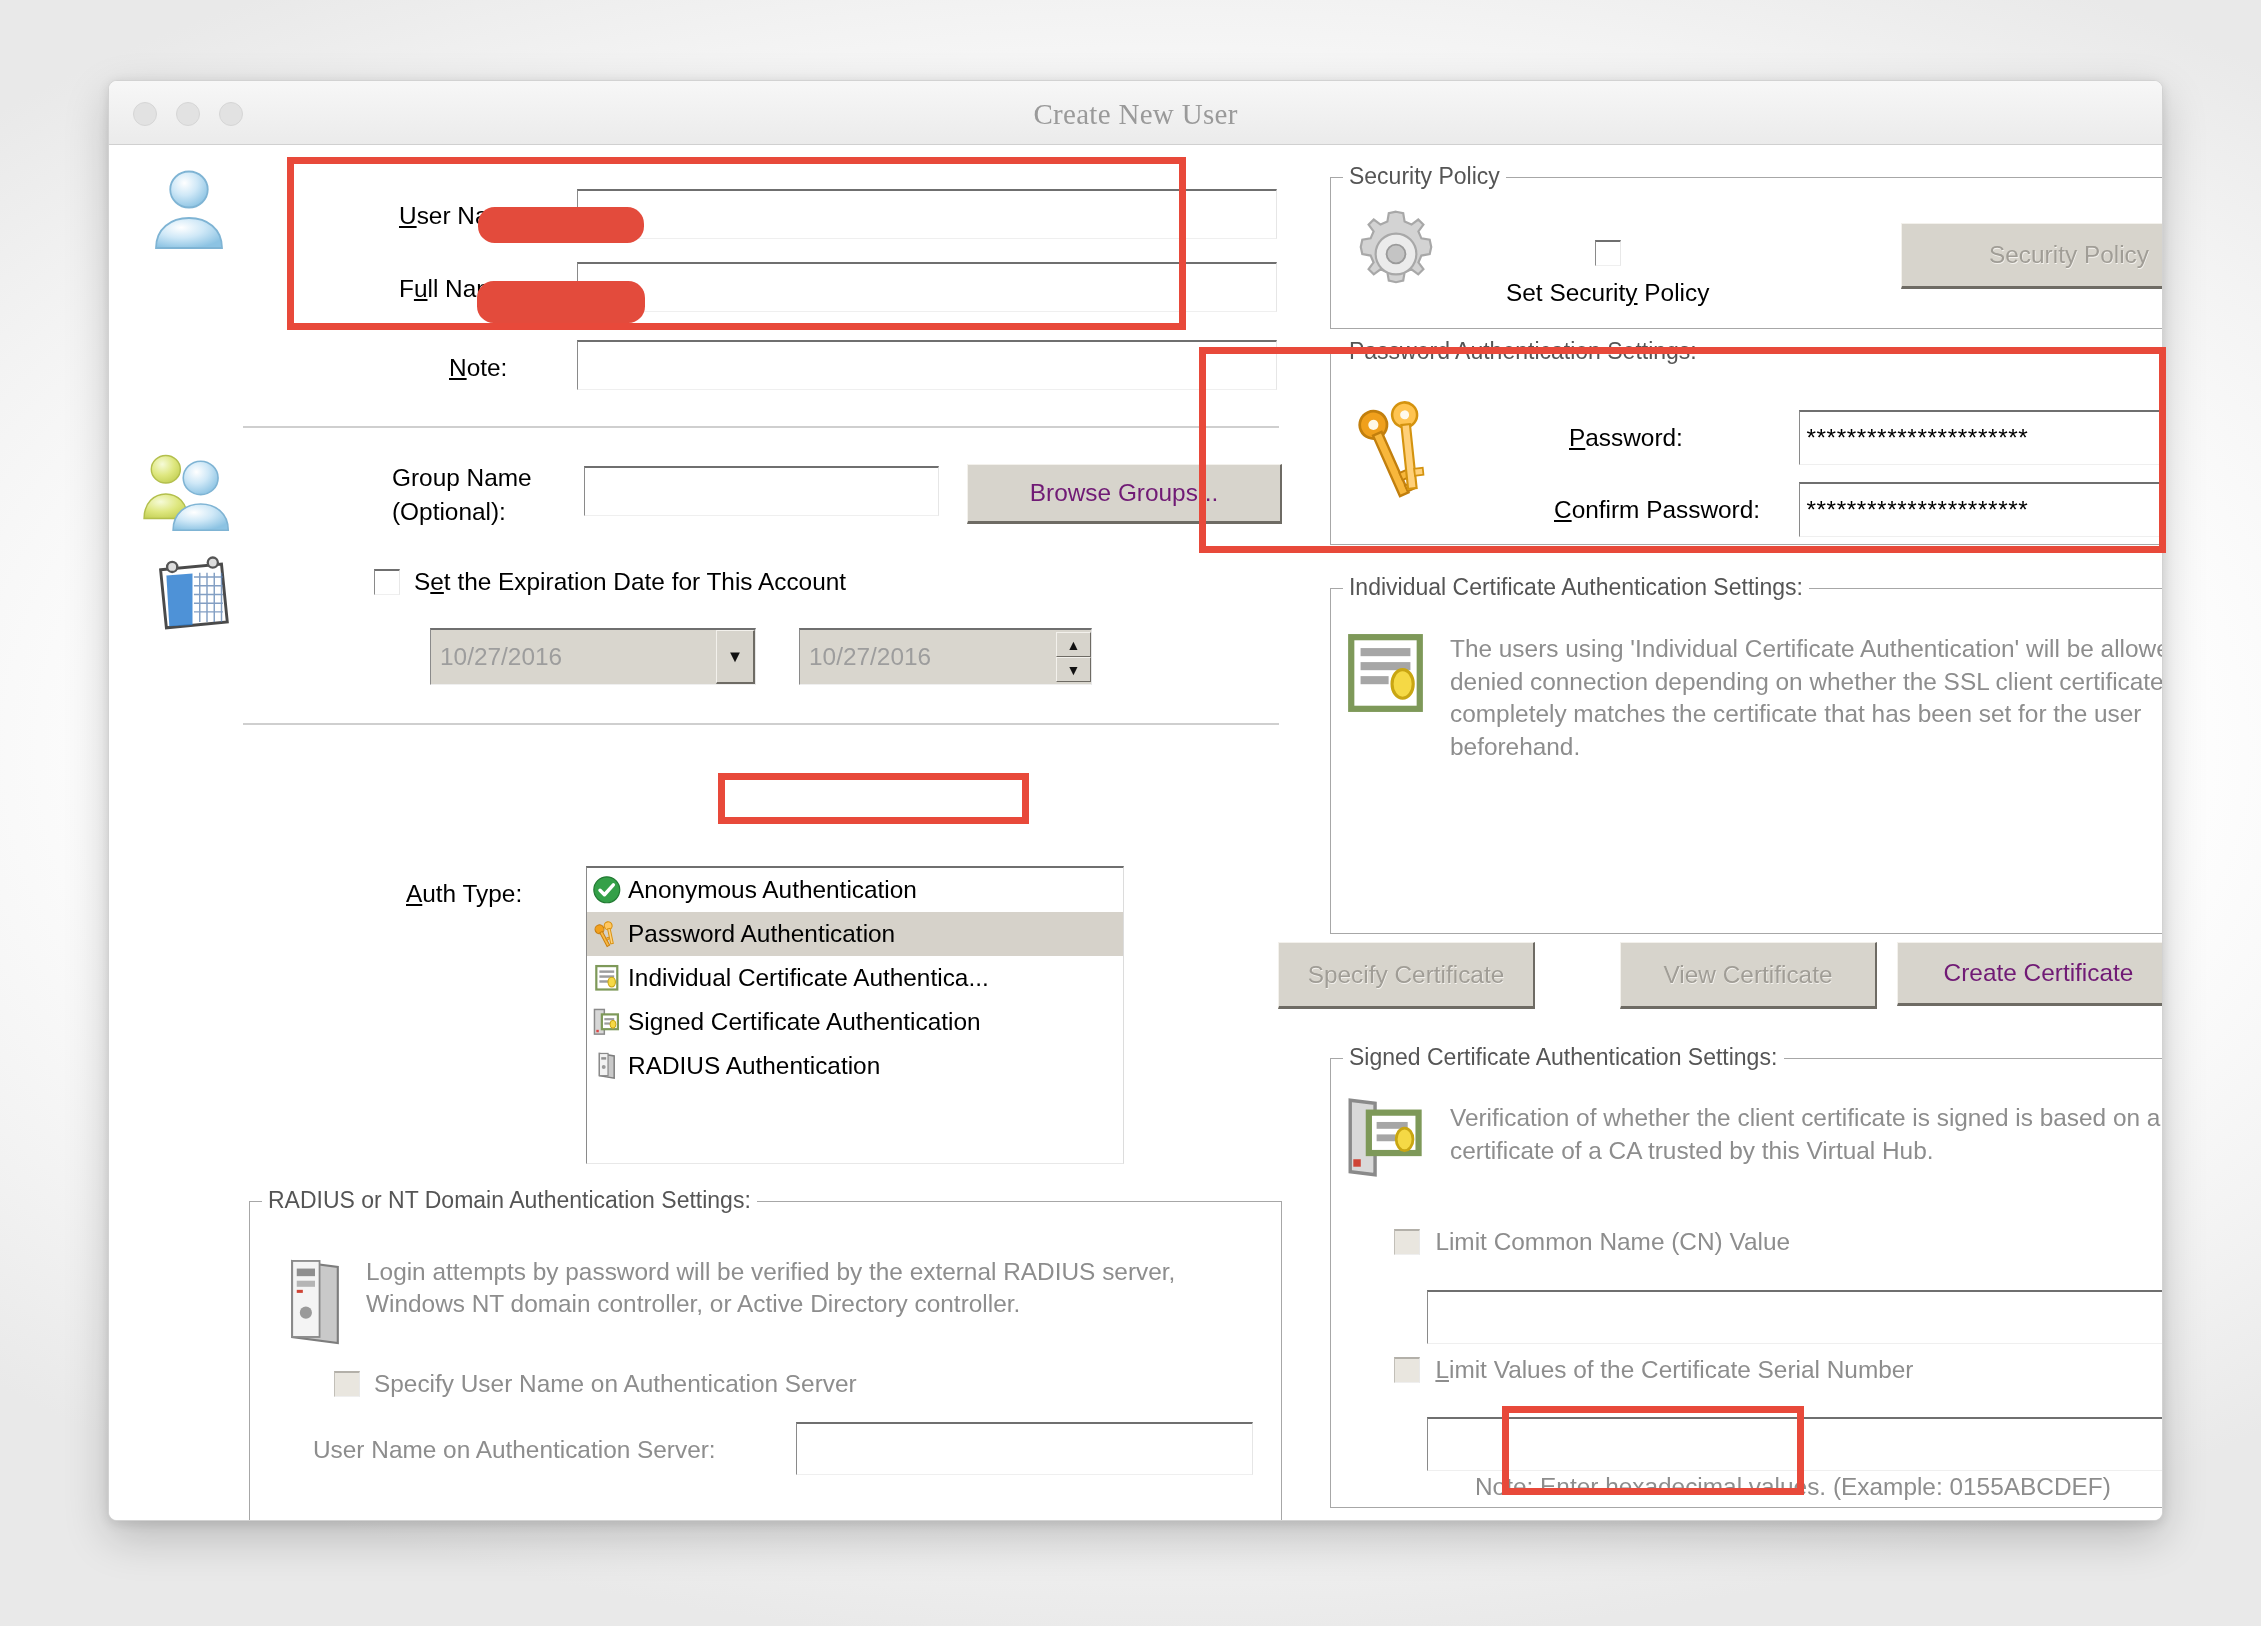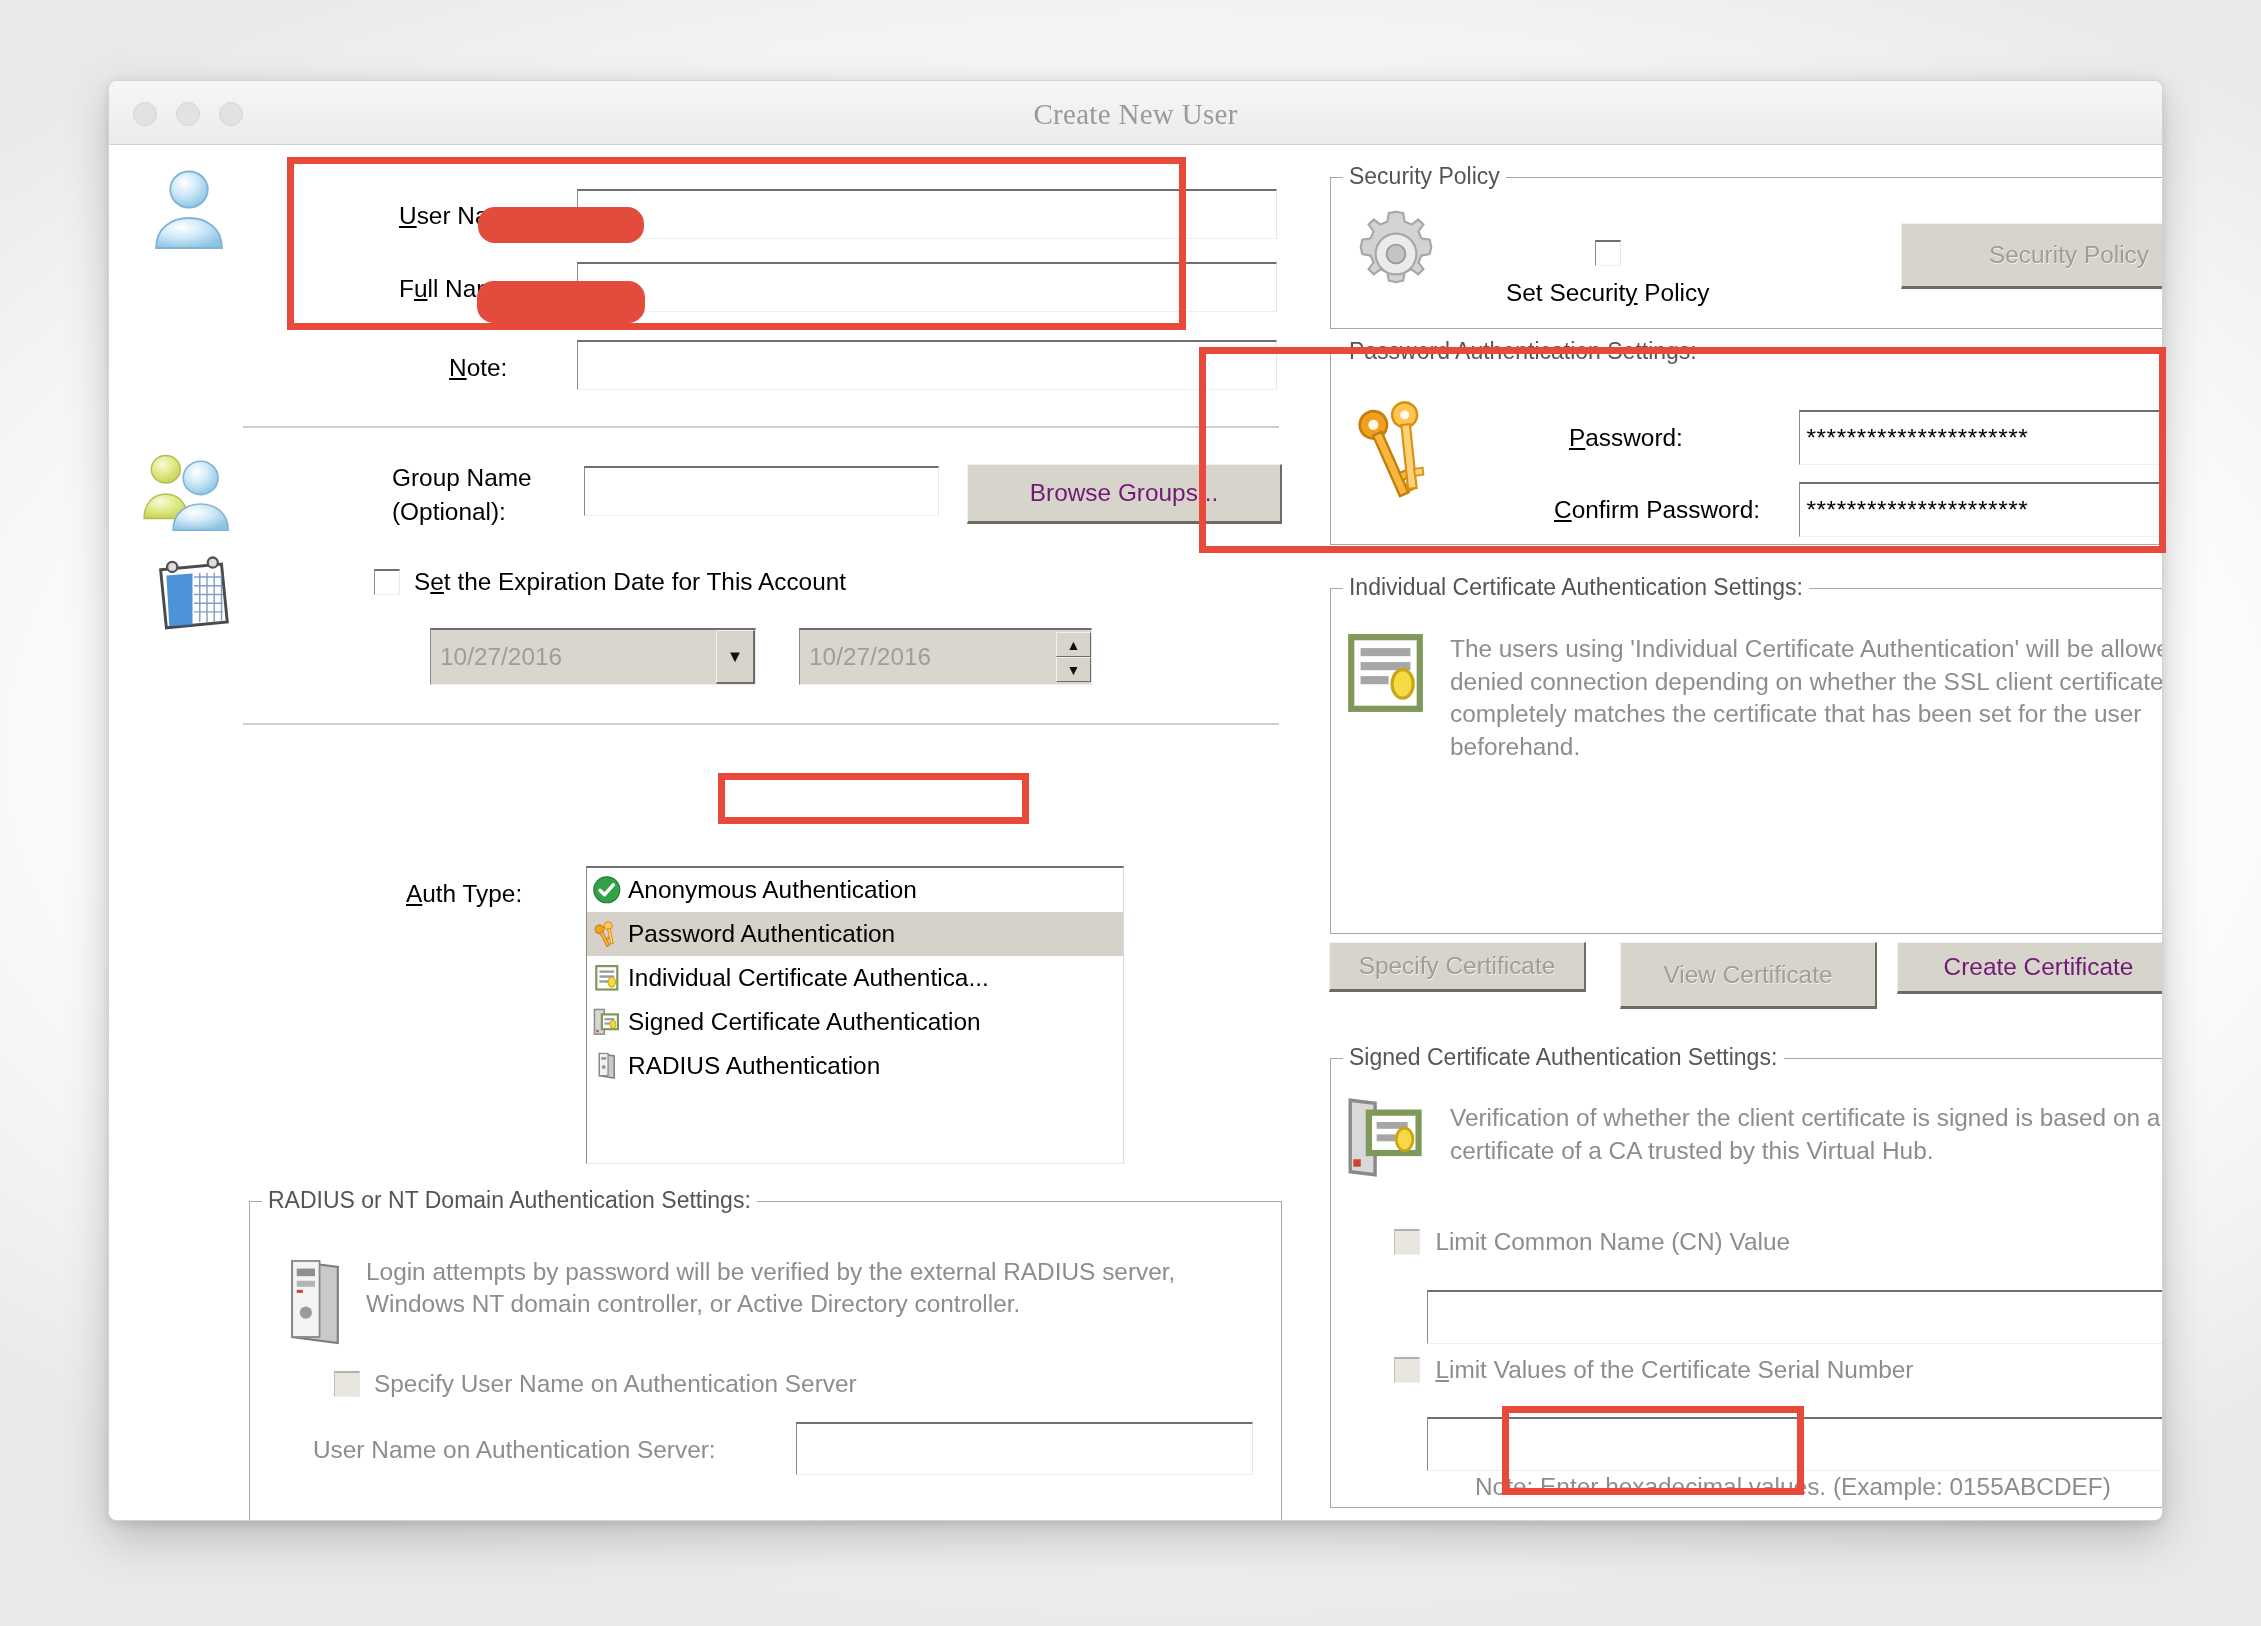--- a/index.html
+++ b/index.html
@@ -375,23 +375,23 @@
     <svg class="icn" style="position:absolute;left:1236px;top:486px;" width="81" height="84" viewBox="0 0 26 26">
       <rect x="2" y="1.5" width="22" height="23" fill="#fff" stroke="#7e9959" stroke-width="2"></rect>
       <rect x="5" y="5" width="16" height="2.6" fill="#a6a6a6"></rect>
       <rect x="5" y="9.5" width="16" height="2.6" fill="#a6a6a6"></rect>
       <rect x="5" y="14" width="9" height="2.6" fill="#a6a6a6"></rect>
       <ellipse cx="18.5" cy="16.5" rx="3.4" ry="4.6" fill="#f5d945" stroke="#c9a612" stroke-width="1"></ellipse>
     </svg>
 
     <div class="lbl dim" style="position:absolute;left:1341px;top:488px;line-height:1.34;white-space:normal;width:790px;">The users using 'Individual Certificate Authentication' will be allowed or denied connection depending on whether the SSL client certificate completely matches the certificate that has been set for the user beforehand.</div>
 
-    <div class="btn disabled" style="position:absolute;left:1220px;top:797px;width:257px;height:50px;">Specify Certificate</div>
+    <div class="btn disabled" style="position:absolute;left:1169px;top:797px;width:257px;height:67px;">Specify Certificate</div>
     <div class="btn disabled" style="position:absolute;left:1511px;top:797px;width:257px;height:67px;">View Certificate</div>
-    <div class="btn" style="position:absolute;left:1788px;top:797px;width:284px;height:52px;">Create Certificate</div>
+    <div class="btn" style="position:absolute;left:1788px;top:797px;width:284px;height:64px;">Create Certificate</div>
 
     <div class="group" style="left:1221px;top:913px;width:933px;height:450px;">
       <span class="gtitle">Signed Certificate Authentication Settings:</span>
     </div>
 
     <svg class="icn" style="position:absolute;left:1235px;top:949px;" width="87" height="87" viewBox="0 0 28 28">
       <path d="M2 2 L10 3 L10 26 L2 25 Z" fill="#d9d9d9" stroke="#8a8a8a" stroke-width="1.1"></path>
       <rect x="3" y="21" width="2.4" height="2.4" fill="#cf4436"></rect>
       <rect x="8" y="6" width="16" height="13" fill="#fff" stroke="#7e9959" stroke-width="2"></rect>
       <rect x="10.5" y="9" width="10" height="2.2" fill="#a6a6a6"></rect>

